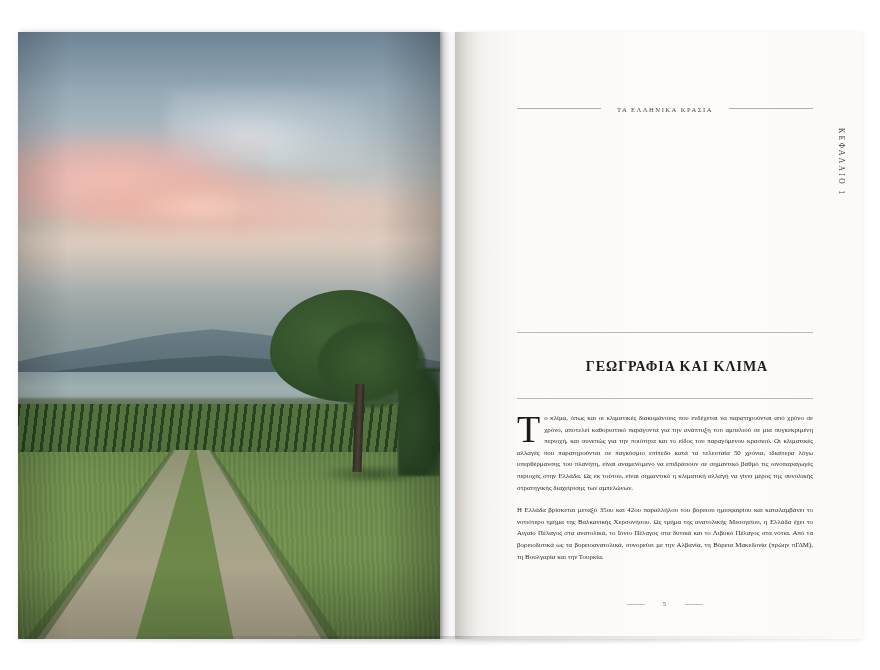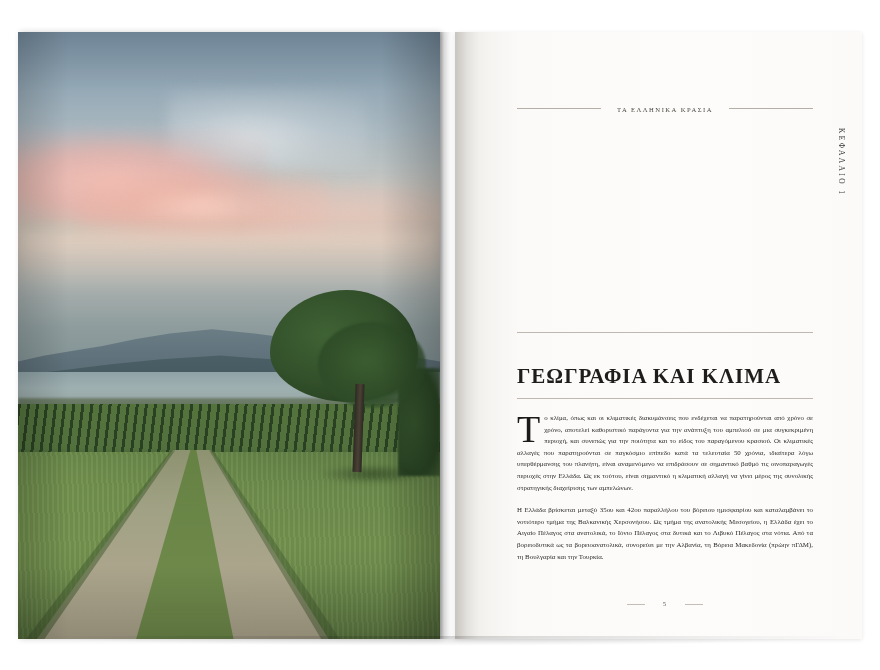--- a/index.html
+++ b/index.html
@@ -307,24 +307,24 @@
   .title-rule-top {
     position: absolute; left: 62px; top: 300px; width: 296px; height: 1px;
     background: #bdb8b0;
   }
   .title-rule-bot {
     position: absolute; left: 62px; top: 366px; width: 296px; height: 1px;
     background: #bdb8b0;
   }
   .chapter-title {
     position: absolute;
-    left: 62px; top: 318px;
+    left: 74px; top: 318px;
     width: 296px;
-    text-align: left;
-    font-size: 21px;
+    text-align: center;
+    font-size: 14px;
     letter-spacing: 1.0px;
     color: #1f1d1b;
     font-family: "Liberation Serif", serif;
   }
 
   
   .body {
     position: absolute;
     left: 62px; top: 380px;
     width: 296px;

